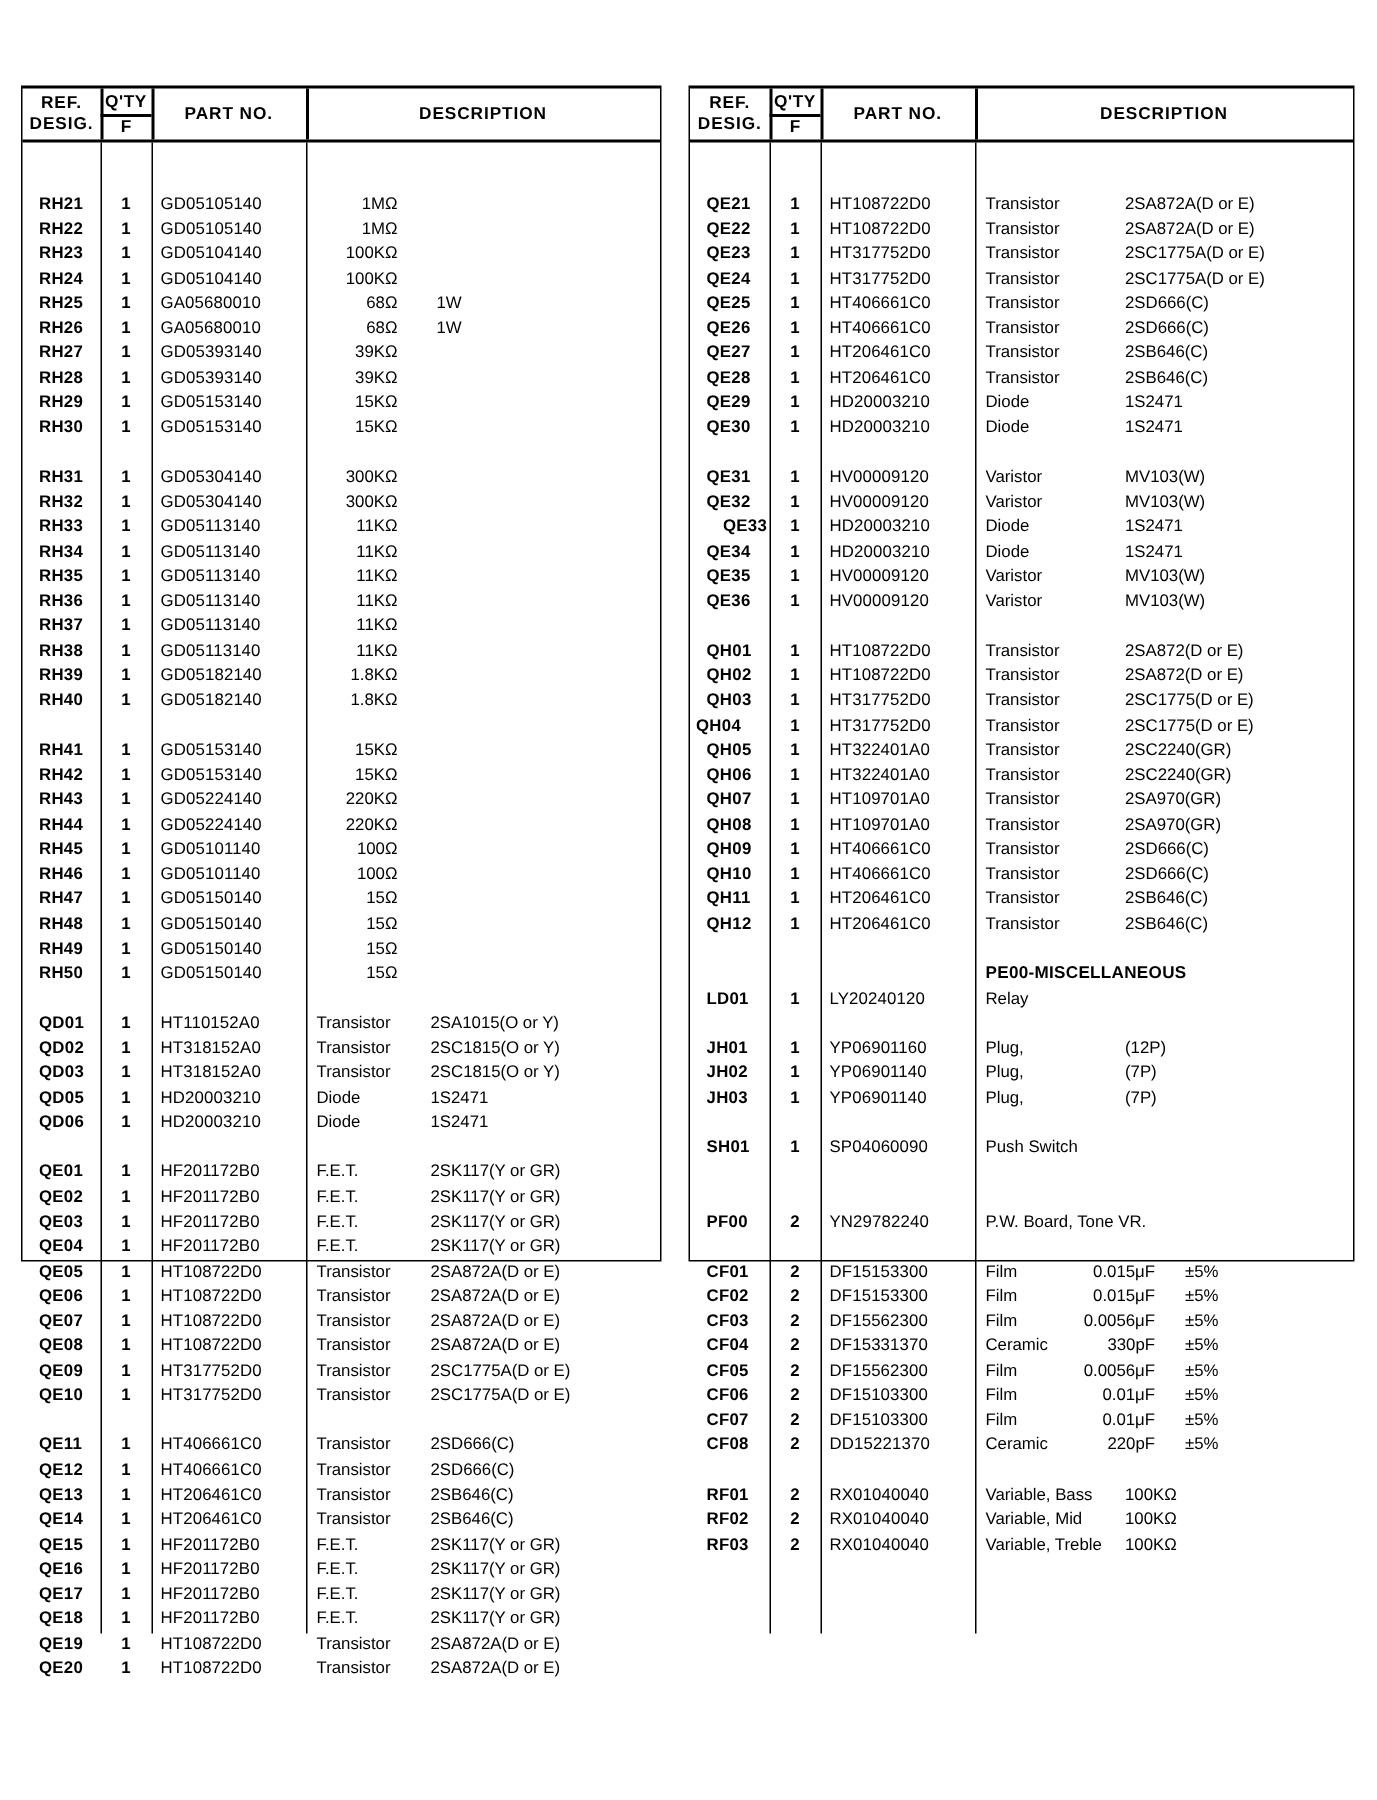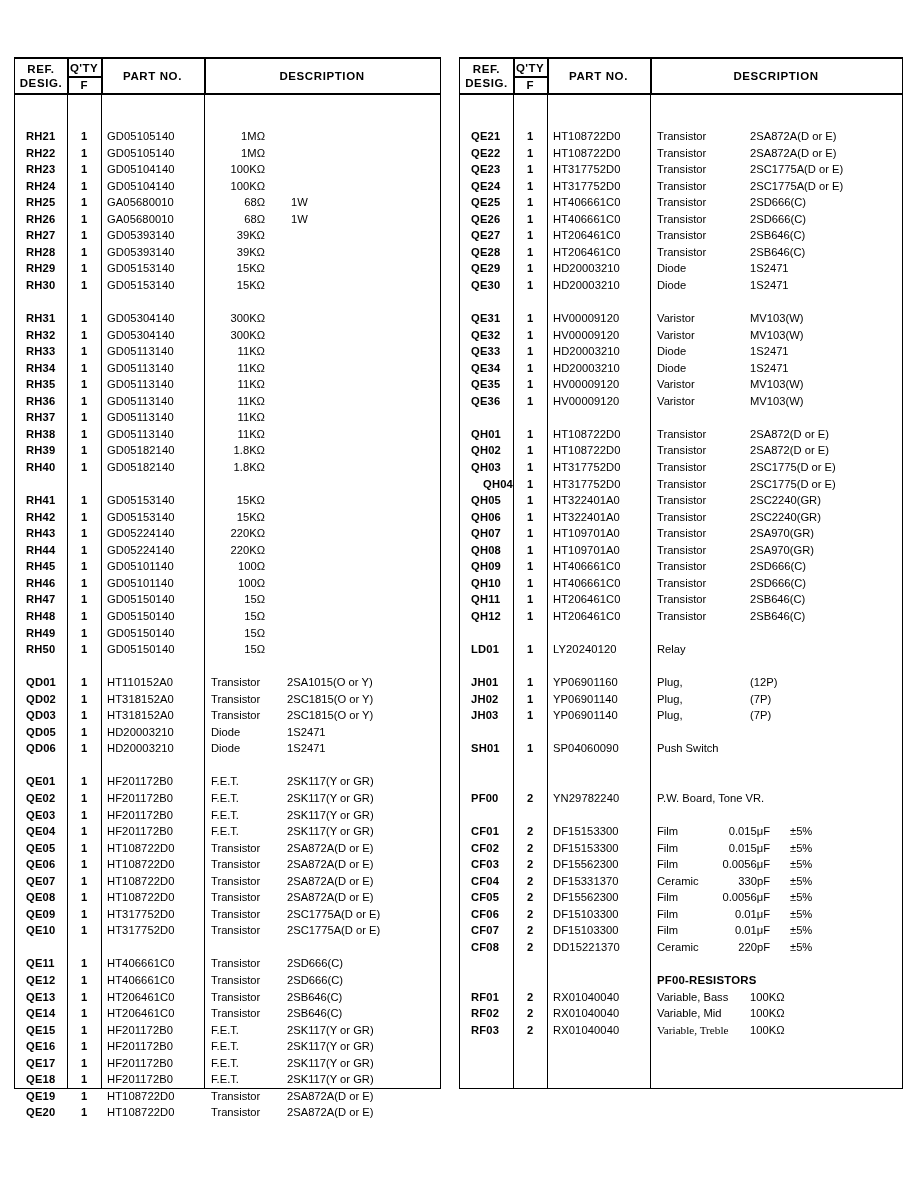--- a/index.html
+++ b/index.html
@@ -18,21 +18,21 @@
 
   .page {
     position: relative;
     width: 918px;
     height: 1200px;
   }
 
   .table-wrap {
     position: absolute;
     top: 57px;
-    height: 1032px;
+    height: 784px;
     box-sizing: border-box;
     border: 1.6px solid #000;
     border-top-width: 2.2px;
     background: #fff;
   }
   .table-wrap.left  { left: 14px;  width: 427px; }
   .table-wrap.right { left: 459px; width: 444px; }
 
   
   .thead {
@@ -654,21 +654,21 @@
             <span class="c-d2" style="left:290px;">MV103(W)</span>
           </div>
           <div class="row">
             <span class="c-ref" style="left:11px;">QE32</span>
             <span class="c-qty" style="left:53px; width:34px;">1</span>
             <span class="c-part" style="left:93px;">HV00009120</span>
             <span class="c-d1" style="left:197px;">Varistor</span>
             <span class="c-d2" style="left:290px;">MV103(W)</span>
           </div>
           <div class="row">
-            <span class="c-ref" style="left:11px;">QE33</span>
+            <span class="c-ref" style="left:22px;">QE33</span>
             <span class="c-qty" style="left:53px; width:34px;">1</span>
             <span class="c-part" style="left:93px;">HD20003210</span>
             <span class="c-d1" style="left:197px;">Diode</span>
             <span class="c-d2" style="left:290px;">1S2471</span>
           </div>
           <div class="row">
             <span class="c-ref" style="left:11px;">QE34</span>
             <span class="c-qty" style="left:53px; width:34px;">1</span>
             <span class="c-part" style="left:93px;">HD20003210</span>
             <span class="c-d1" style="left:197px;">Diode</span>
@@ -704,21 +704,21 @@
             <span class="c-d2" style="left:290px;">2SA872(D or E)</span>
           </div>
           <div class="row">
             <span class="c-ref" style="left:11px;">QH03</span>
             <span class="c-qty" style="left:53px; width:34px;">1</span>
             <span class="c-part" style="left:93px;">HT317752D0</span>
             <span class="c-d1" style="left:197px;">Transistor</span>
             <span class="c-d2" style="left:290px;">2SC1775(D or E)</span>
           </div>
           <div class="row">
-            <span class="c-ref" style="left:23px;">QH04</span>
+            <span class="c-ref" style="left:4px;">QH04</span>
             <span class="c-qty" style="left:53px; width:34px;">1</span>
             <span class="c-part" style="left:93px;">HT317752D0</span>
             <span class="c-d1" style="left:197px;">Transistor</span>
             <span class="c-d2" style="left:290px;">2SC1775(D or E)</span>
           </div>
           <div class="row">
             <span class="c-ref" style="left:11px;">QH05</span>
             <span class="c-qty" style="left:53px; width:34px;">1</span>
             <span class="c-part" style="left:93px;">HT322401A0</span>
             <span class="c-d1" style="left:197px;">Transistor</span>
@@ -767,20 +767,23 @@
             <span class="c-d2" style="left:290px;">2SB646(C)</span>
           </div>
           <div class="row">
             <span class="c-ref" style="left:11px;">QH12</span>
             <span class="c-qty" style="left:53px; width:34px;">1</span>
             <span class="c-part" style="left:93px;">HT206461C0</span>
             <span class="c-d1" style="left:197px;">Transistor</span>
             <span class="c-d2" style="left:290px;">2SB646(C)</span>
           </div>
           <div class="row"></div>
+          <div class="row">
+            <span class="section-head" style="left:197px;">PE00-MISCELLANEOUS</span>
+          </div>
           <div class="row">
             <span class="c-ref" style="left:11px;">LD01</span>
             <span class="c-qty" style="left:53px; width:34px;">1</span>
             <span class="c-part" style="left:93px;">LY20240120</span>
             <span class="c-d1" style="left:197px;">Relay</span>
           </div>
           <div class="row"></div>
           <div class="row">
             <span class="c-ref" style="left:11px;">JH01</span>
             <span class="c-qty" style="left:53px; width:34px;">1</span>
@@ -877,41 +880,38 @@
           <div class="row">
             <span class="c-ref" style="left:11px;">CF08</span>
             <span class="c-qty" style="left:53px; width:34px;">2</span>
             <span class="c-part" style="left:93px;">DD15221370</span>
             <span class="c-d1" style="left:197px;">Ceramic</span>
             <span class="c-val" style="left:190px; width:120px;">220pF</span>
             <span class="c-d3" style="left:330px;">±5%</span>
           </div>
           <div class="row"></div>
           <div class="row">
-            <span class="section-head" style="left:197px;">PF00-RESISTORS</span>
-          </div>
-          <div class="row">
             <span class="c-ref" style="left:11px;">RF01</span>
             <span class="c-qty" style="left:53px; width:34px;">2</span>
             <span class="c-part" style="left:93px;">RX01040040</span>
             <span class="c-d1" style="left:197px;">Variable, Bass</span>
             <span class="c-d2" style="left:290px;">100KΩ</span>
           </div>
           <div class="row">
             <span class="c-ref" style="left:11px;">RF02</span>
             <span class="c-qty" style="left:53px; width:34px;">2</span>
             <span class="c-part" style="left:93px;">RX01040040</span>
             <span class="c-d1" style="left:197px;">Variable, Mid</span>
             <span class="c-d2" style="left:290px;">100KΩ</span>
           </div>
           <div class="row">
             <span class="c-ref" style="left:11px;">RF03</span>
             <span class="c-qty" style="left:53px; width:34px;">2</span>
             <span class="c-part" style="left:93px;">RX01040040</span>
-            <span class="c-d1" style="left:197px;font-family:Liberation Serif, serif;">Variable, Treble</span>
+            <span class="c-d1" style="left:197px;">Variable, Treble</span>
             <span class="c-d2" style="left:290px;">100KΩ</span>
           </div>
         </div>
     </div>
 
   </div>
 
 
 </div>
 

